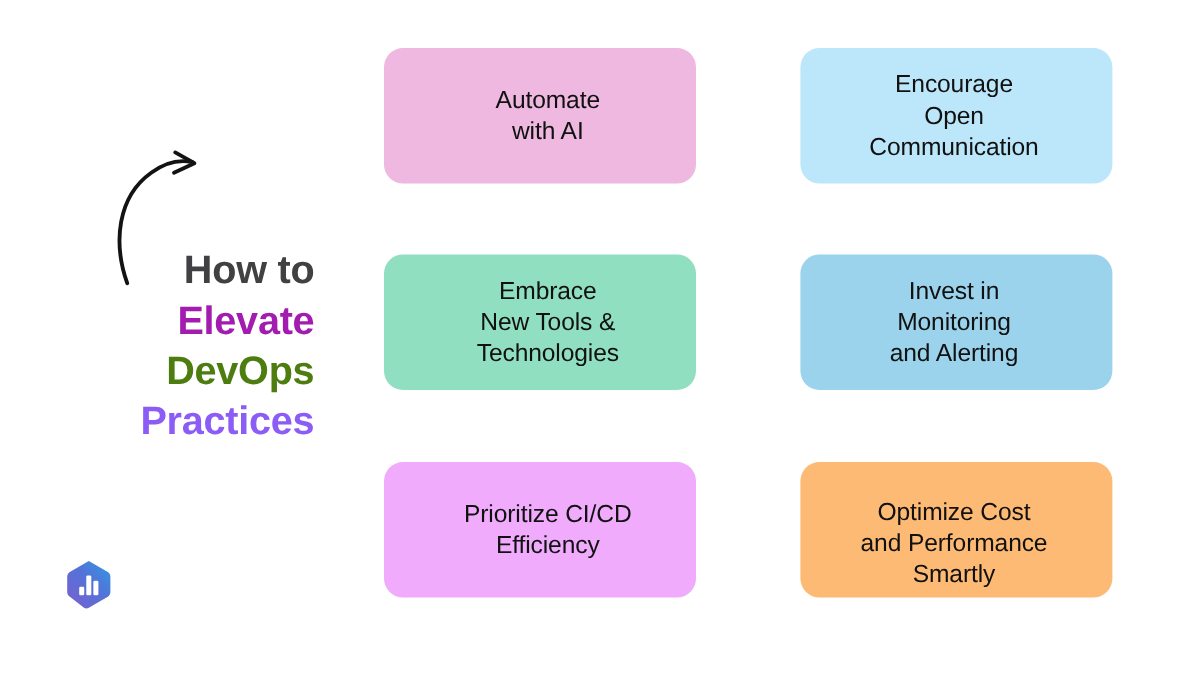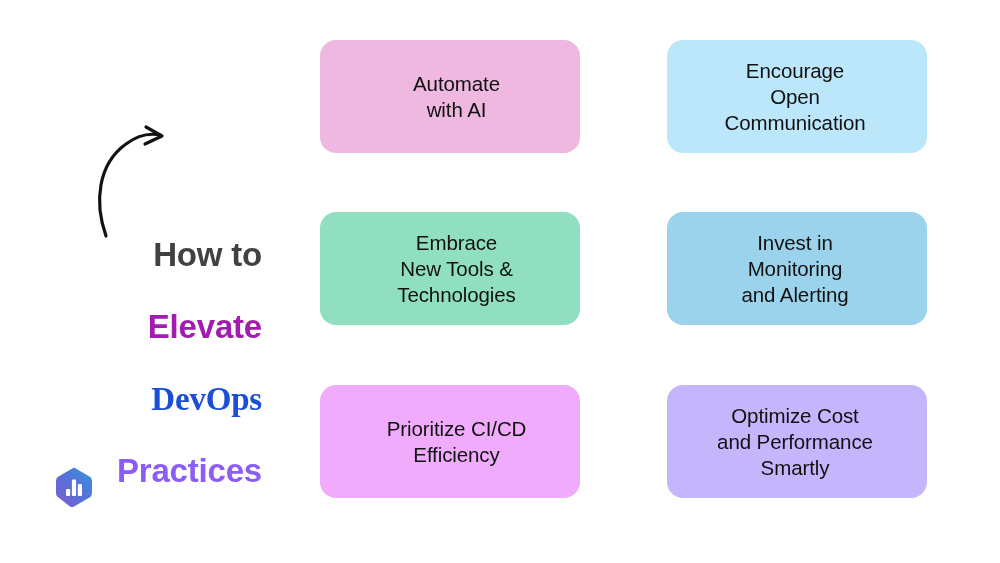--- a/index.html
+++ b/index.html
@@ -29,21 +29,20 @@
     text-align: right;
   }
   .title-line {
     display: block;
     font-size: 33px;
     line-height: 42px;
     font-weight: bold;
     color: #414042;
     letter-spacing: -0.2px;
     white-space: nowrap;
-    margin-top: 30px;
   }
 
   
   #arrow-wrap {
     position: absolute;
     left: 88px;
     top: 124px;
     width: 95px;
     height: 115px;
   }
@@ -100,21 +99,21 @@
   <div id="arrow-wrap">
     <svg viewBox="0 0 95 115" xmlns="http://www.w3.org/2000/svg" aria-hidden="true">
       <path d="M18 112 C 6 78, 10 40, 38 20 C 50 11, 62 9, 72 11" fill="none" stroke="#131313" stroke-width="3.2" stroke-linecap="round"></path>
       <path d="M58 3 L 74 12 L 57 20" fill="none" stroke="#131313" stroke-width="3.2" stroke-linecap="round" stroke-linejoin="round"></path>
     </svg>
   </div>
 
   <div id="title-block">
     <span class="title-line" style="color: rgb(65, 64, 66);">How to</span>
     <span class="title-line" style="color: #a21caf;">Elevate</span>
-    <span class="title-line" style="color: #1d4ed8; font-family: Liberation Serif, serif;">DevOps</span>
+    <span class="title-line" style="color: #4d7c0f;">DevOps</span>
     <span class="title-line" style="color: #8b5cf6;">Practices</span>
   </div>
 
   <div class="card col-left row-1" style="background-color: rgb(238, 184, 224);">
     <span class="card-text" style="color: rgb(17, 17, 17);">Automate
 with AI</span>
   </div>
 
   <div class="card col-right row-1" style="background-color: rgb(188, 231, 250);">
     <span class="card-text" style="color: rgb(17, 17, 17);">Encourage
@@ -132,21 +131,21 @@
     <span class="card-text" style="color: rgb(17, 17, 17);">Embrace
 New Tools &amp;
 Technologies</span>
   </div>
 
   <div class="card col-left row-3" style="background-color: #f0abfc;">
     <span class="card-text" style="color: rgb(17, 17, 17);">Prioritize CI/CD
 Efficiency</span>
   </div>
 
-  <div class="card col-right row-3" style="background-color: #c4b5fd;">
+  <div class="card col-right row-3" style="background-color: #fdba74; align-items: flex-end;">
     <span class="card-text" style="color: rgb(17, 17, 17);">Optimize Cost
 and Performance
 Smartly</span>
   </div>
 
   <div id="logo">
     <svg viewBox="0 0 40 42" xmlns="http://www.w3.org/2000/svg" aria-hidden="true">
       <defs>
         <linearGradient id="logo-grad" x1="0" y1="1" x2="1" y2="0">
           <stop offset="0%" stop-color="#7b5fd0"></stop>

